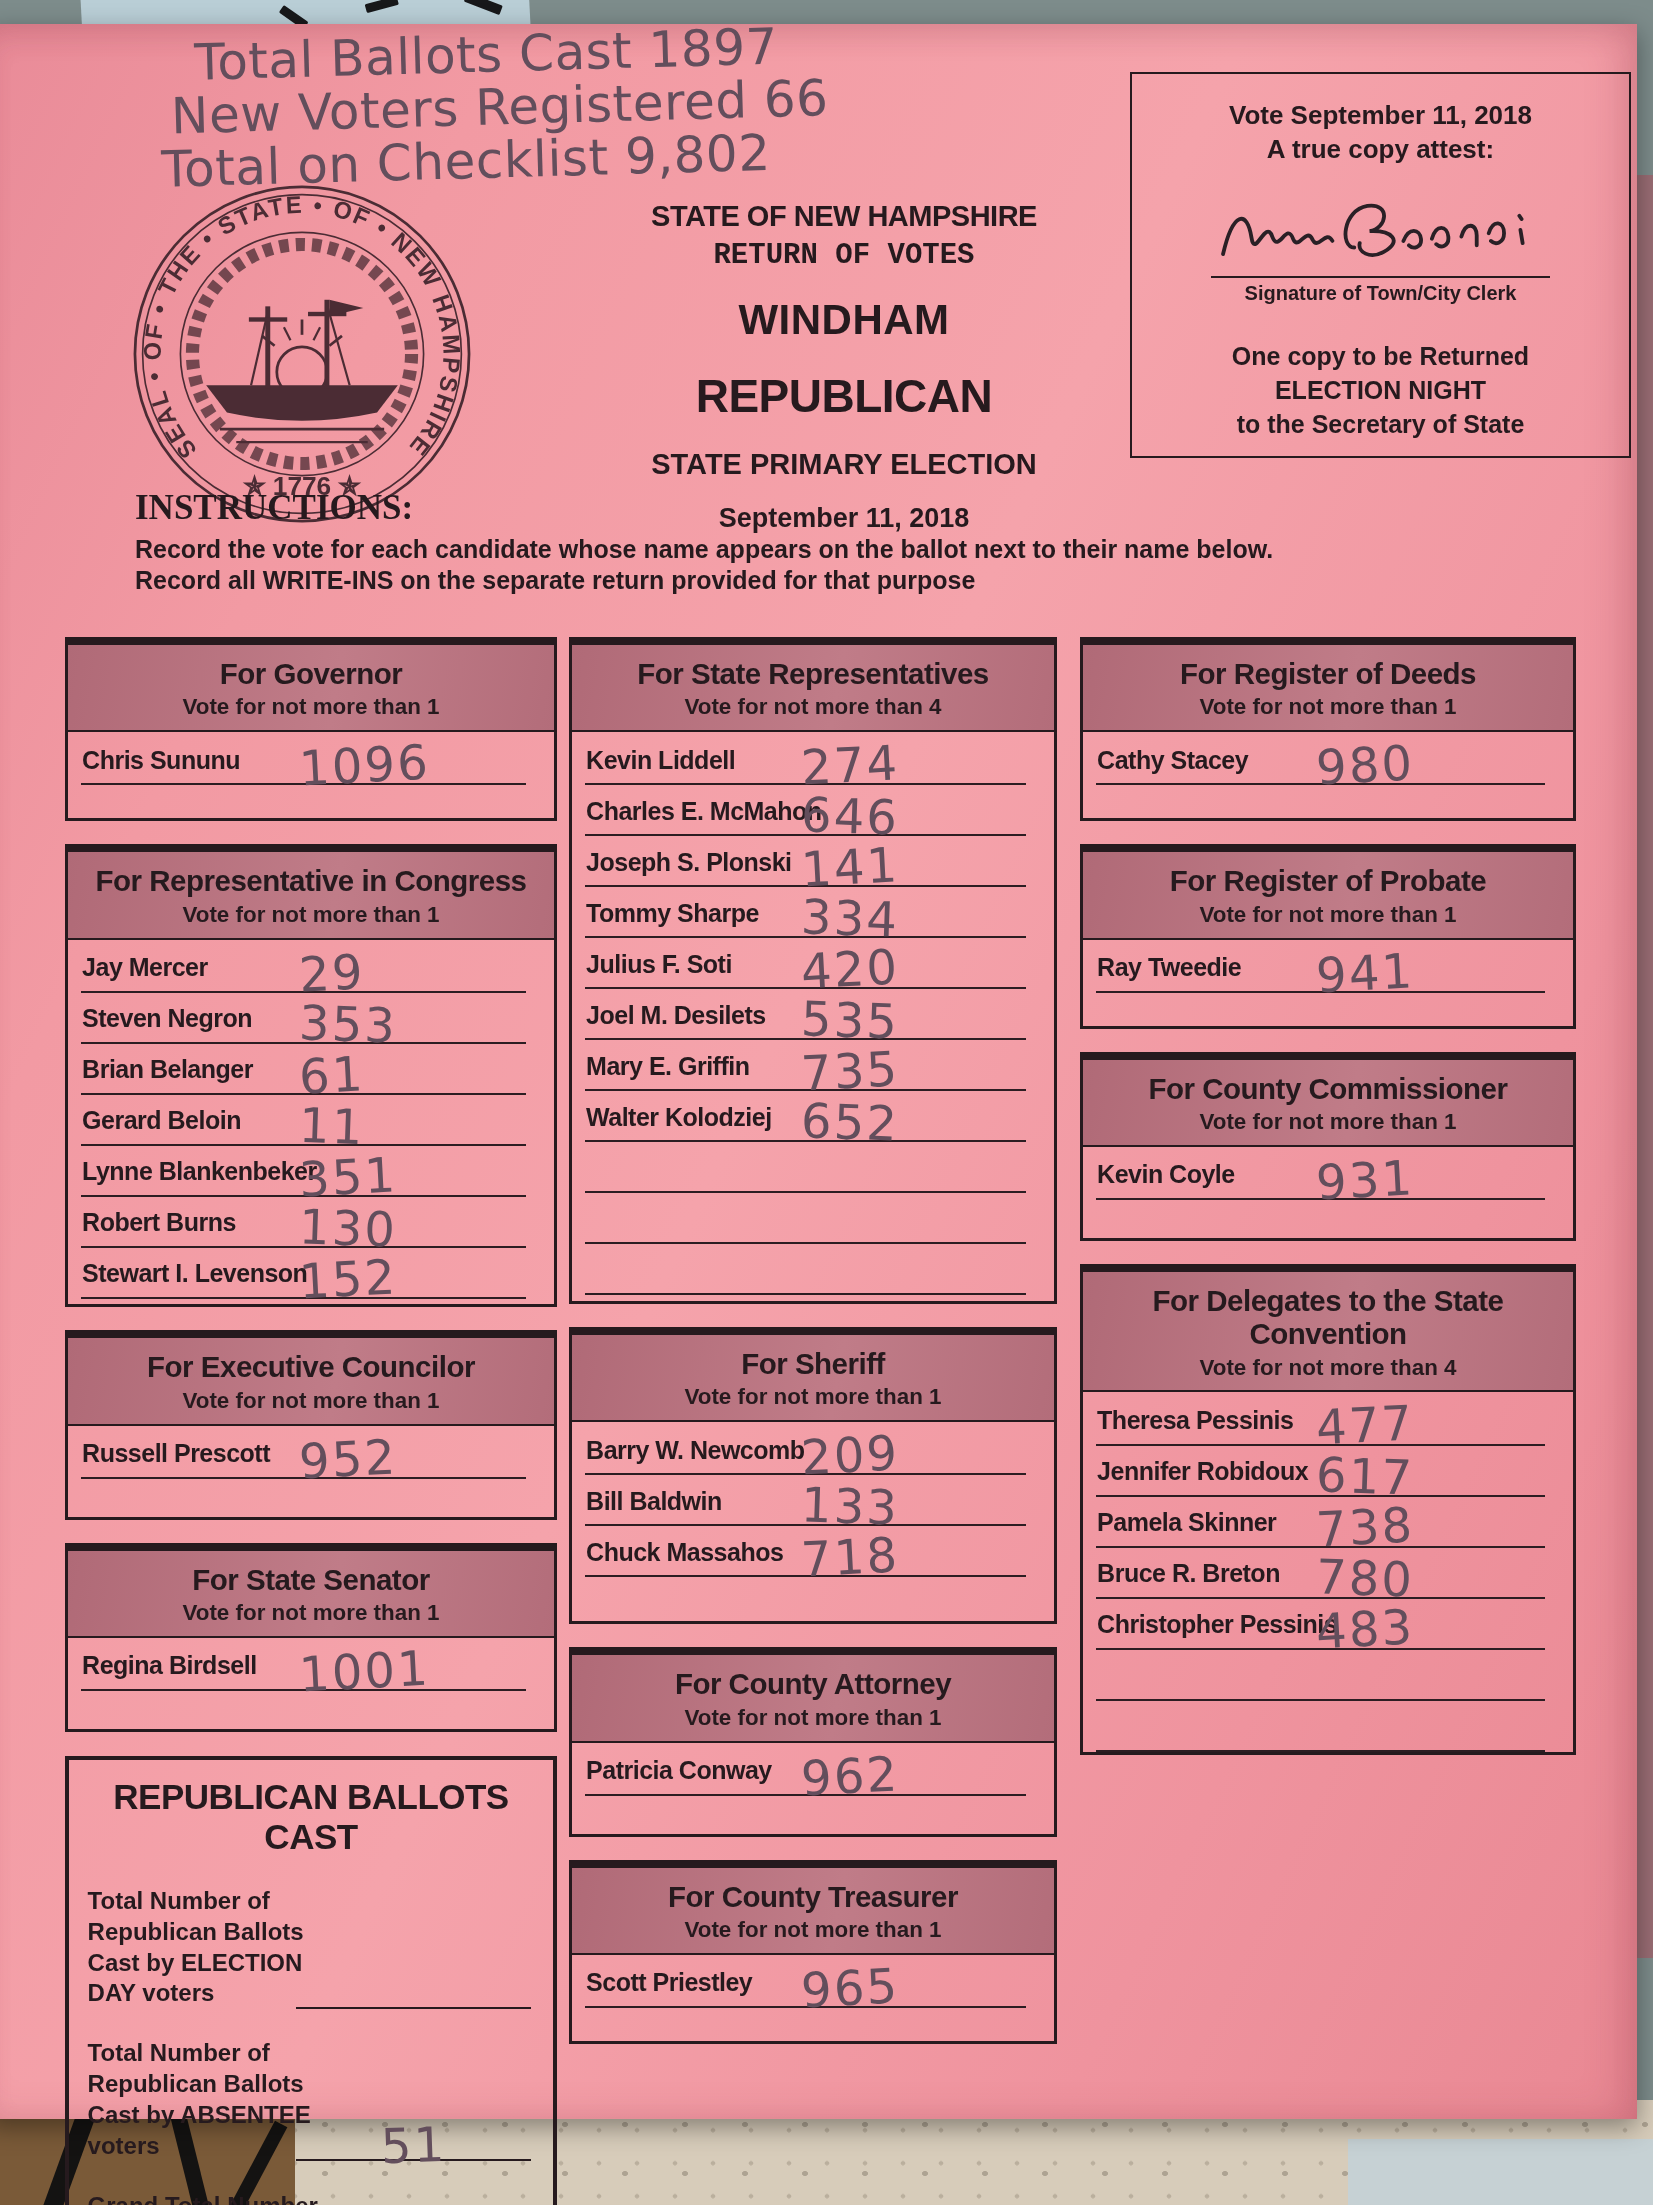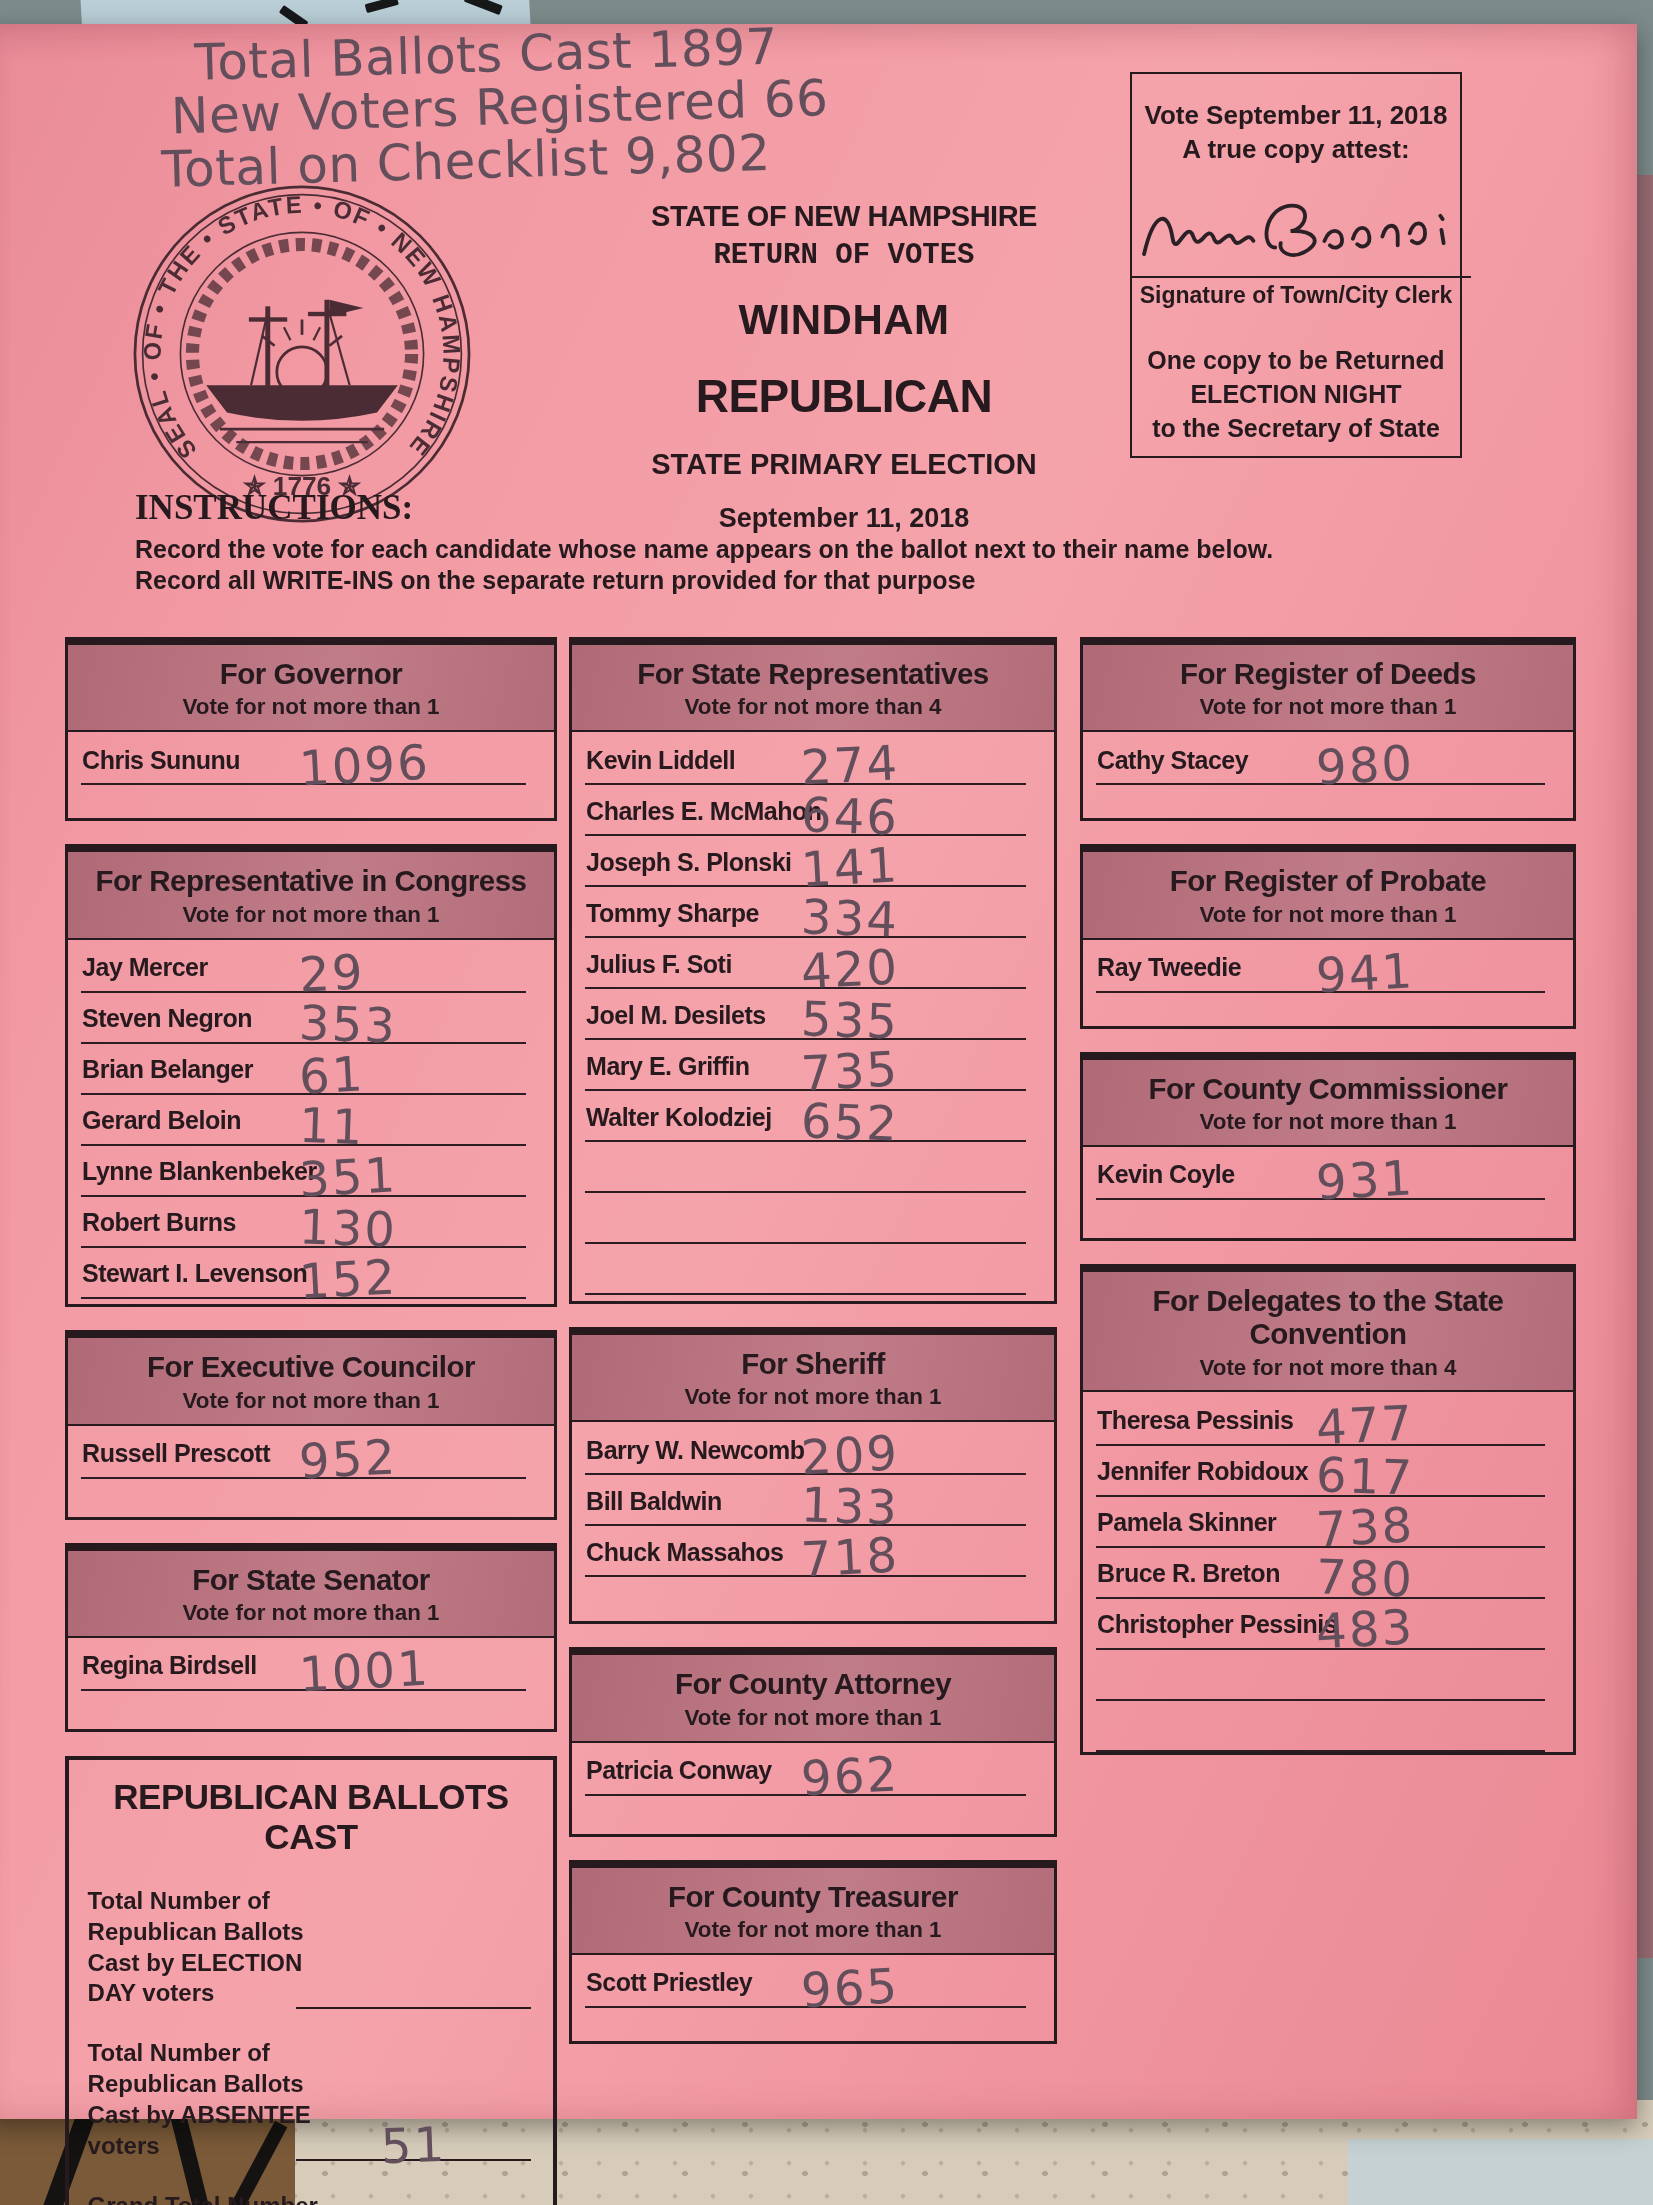--- a/index.html
+++ b/index.html
@@ -47,27 +47,27 @@
   
   .seal{position:absolute;left:136px;top:152px;}
   .hcenter{position:absolute;left:599px;top:176px;width:514px;text-align:center;font-weight:bold;}
   .hl1{font-size:29px;letter-spacing:-0.5px;}
   .hl2{font-size:29px;margin-top:5.5px;font-family:Liberation Mono, monospace;}
   .town{font-size:42px;margin-top:24px;letter-spacing:0.5px;}
   .party{font-size:46px;margin-top:25px;letter-spacing:-0.5px;}
   .hl5{font-size:29px;margin-top:25px;}
   .hdate{font-size:27px;margin-top:22px;}
   .attest{
-    position:absolute;left:1142px;top:48px;width:332px;height:386px;
+    position:absolute;left:1142px;top:48px;width:501px;height:386px;
     border:2.7px solid var(--ink);text-align:center;padding-top:25px;font-weight:bold;
   }
   .aline{font-size:26px;line-height:1.3;}
   .sigwrap{margin-top:28.4px;}
   .sigline{width:339px;margin:-3.3px auto 0;border-top:2.2px solid var(--ink);}
-  .siglabel{font-size:23px;margin-top:4.4px;}
+  .siglabel{font-size:20px;margin-top:4.4px;}
   .areturn{margin-top:35px;font-size:25px;line-height:1.35;}
   
   .instr{position:absolute;left:147px;top:464px;width:1345px;font-weight:bold;}
   .ihead{font-size:35px;font-family:Liberation Serif, serif;}
   .iline{font-size:25px;margin-top:6.6px;}
   .iline2{margin-top:2.2px;}
   
   .col{position:absolute;top:613px;display:flex;flex-direction:column;}
   .col1{left:77px;width:492px;}
   .col2{left:581px;width:488px;}

